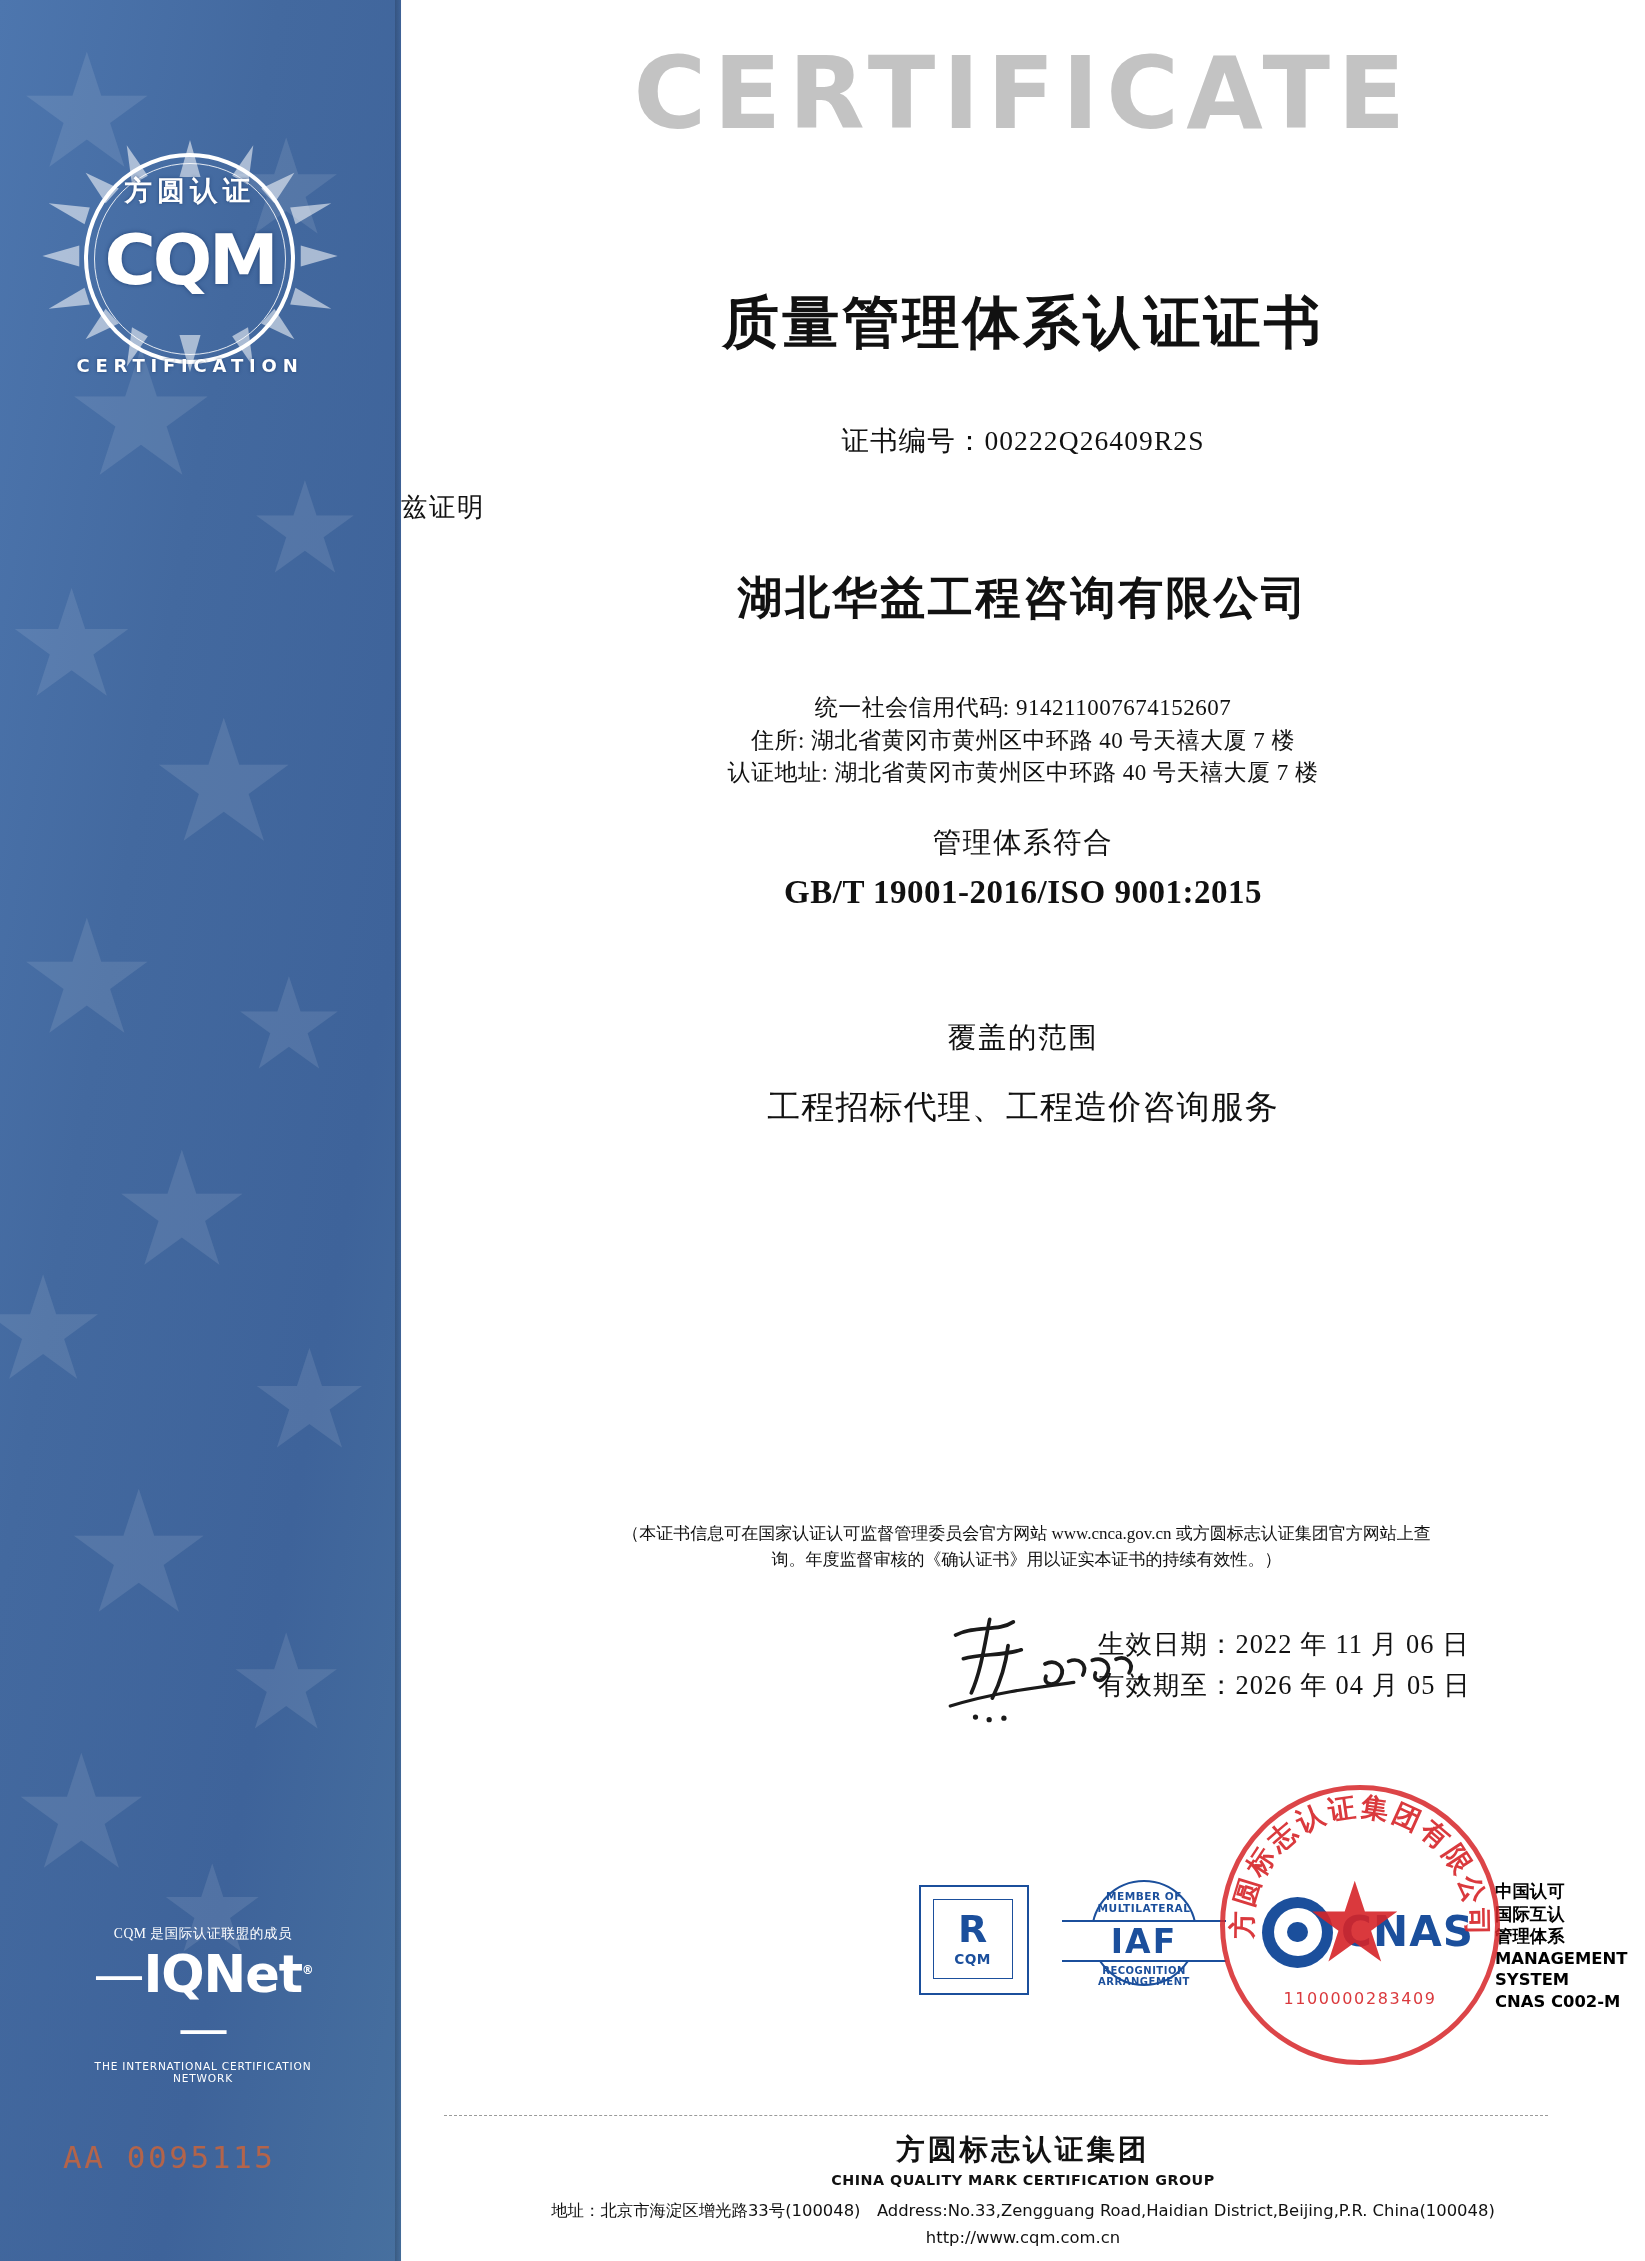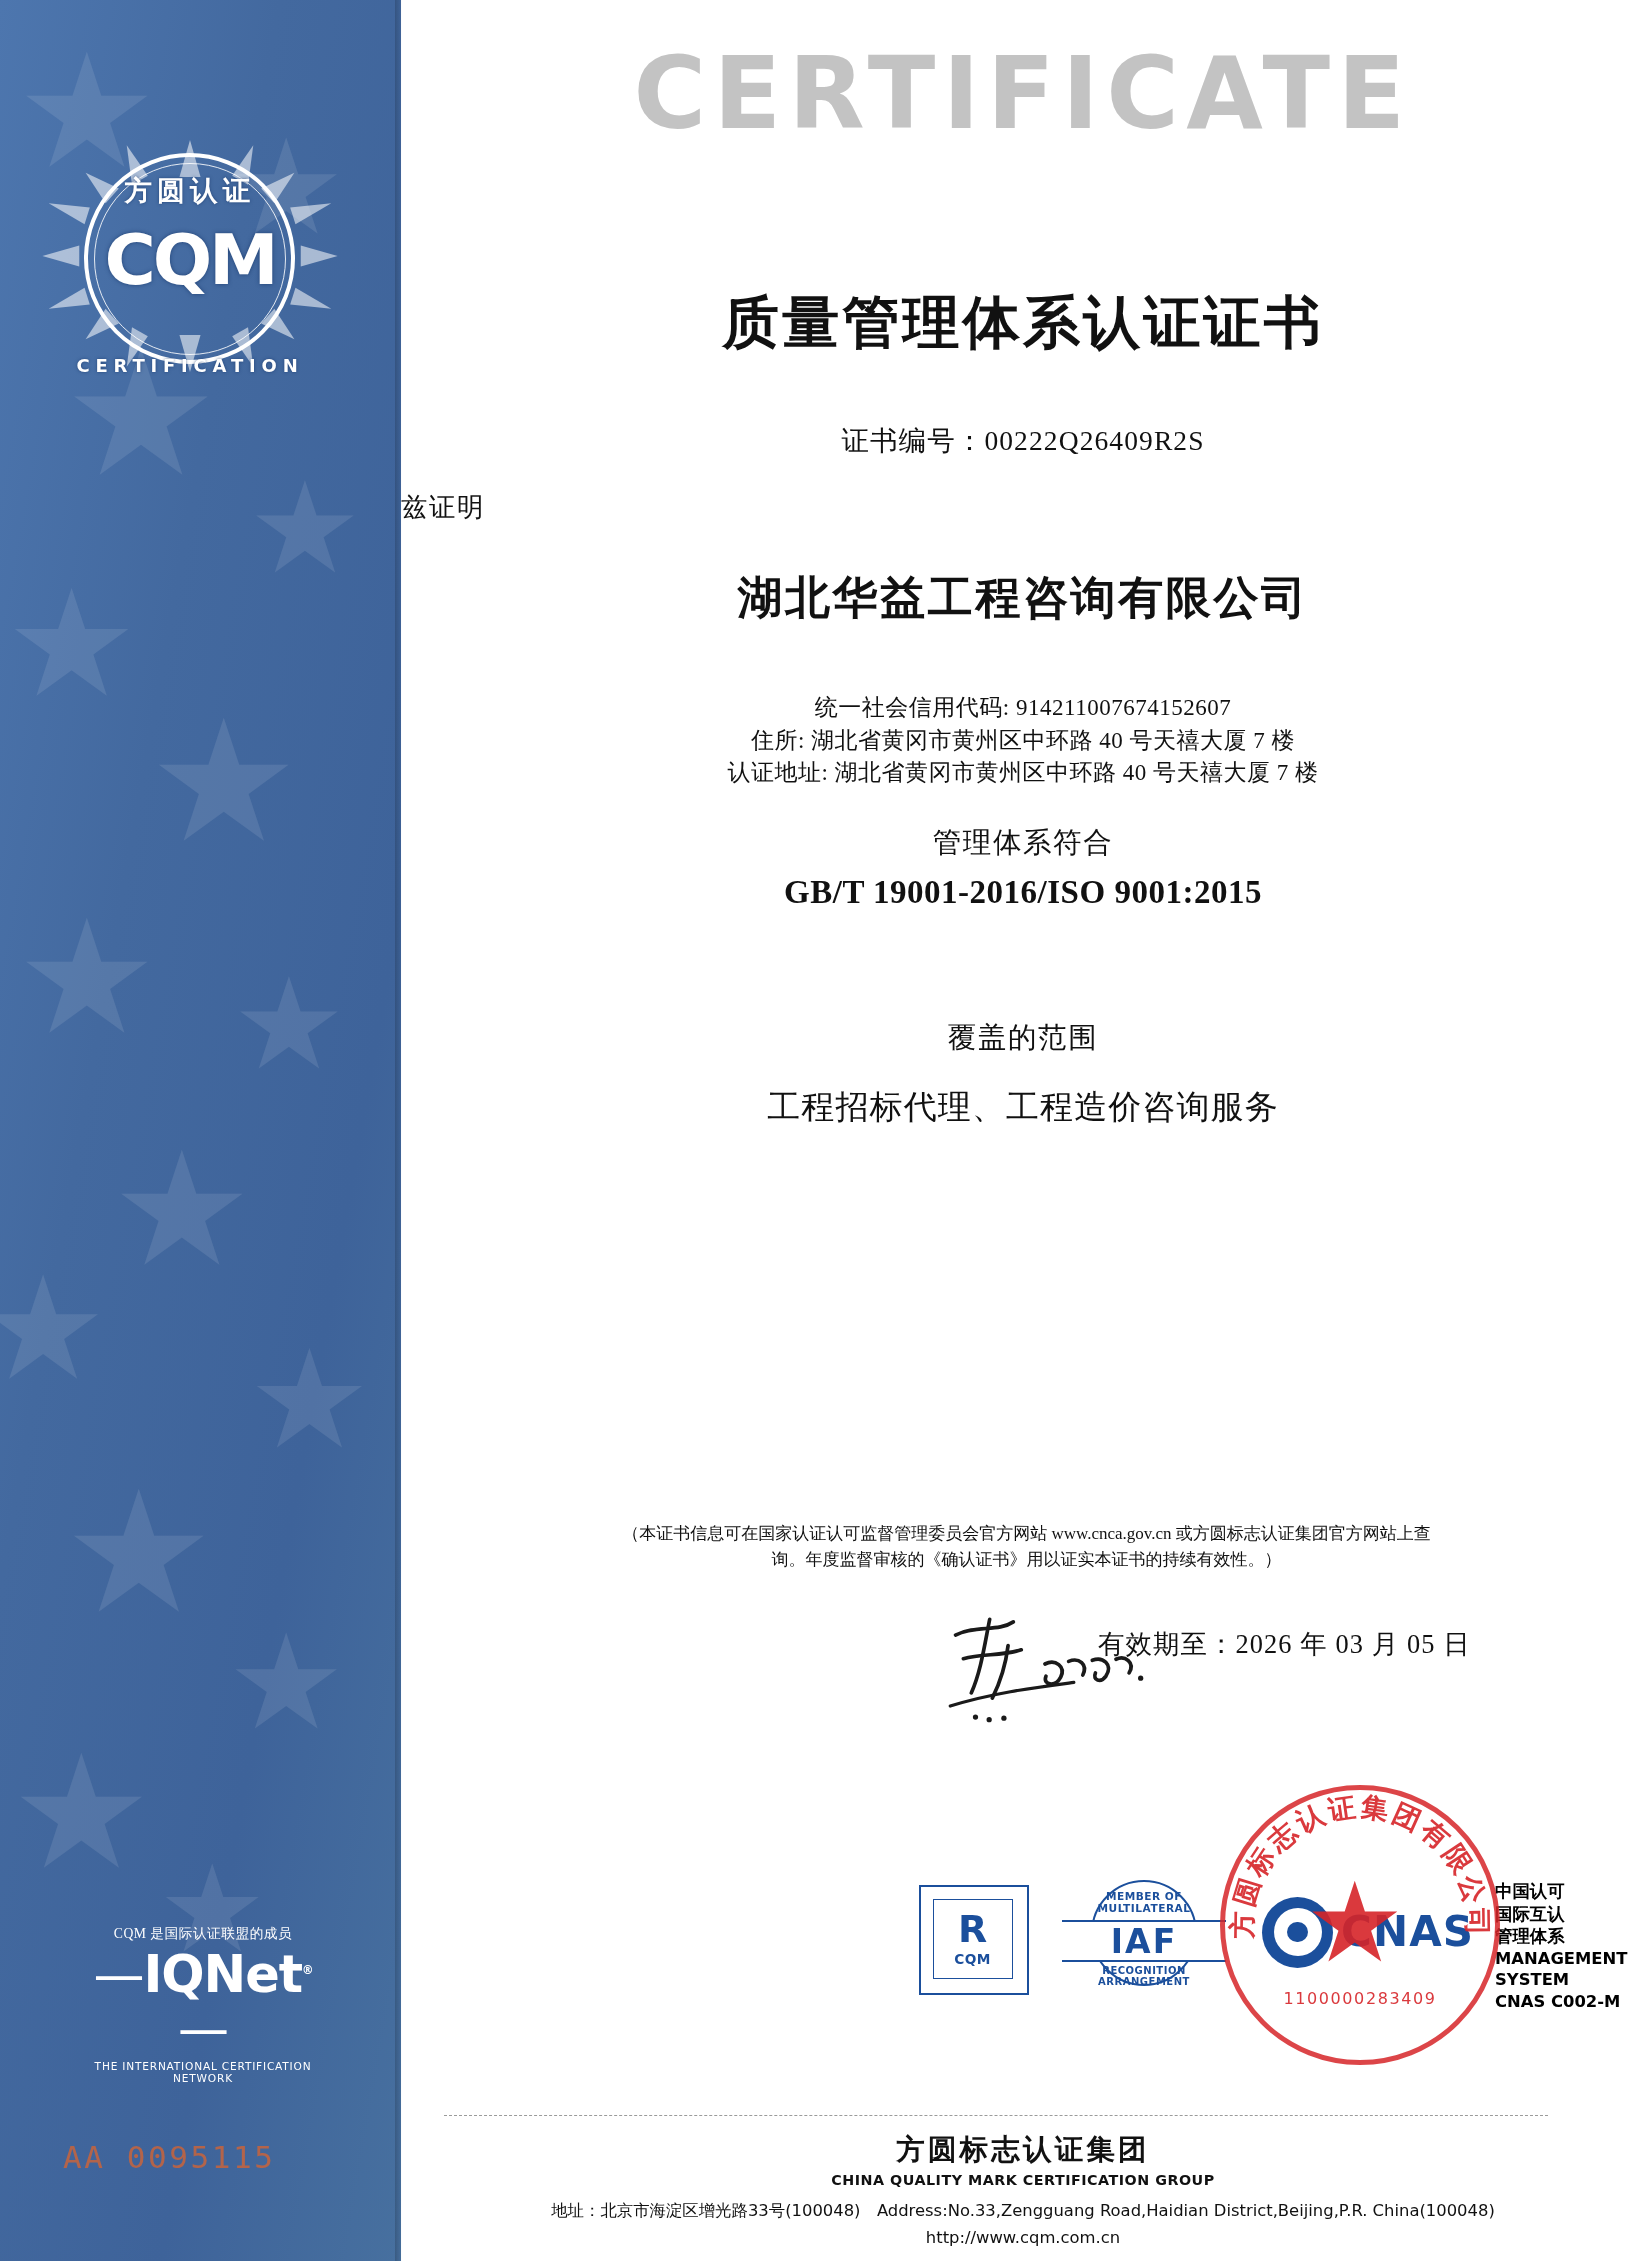--- a/index.html
+++ b/index.html
@@ -494,21 +494,22 @@
       </g>
       <g fill="#1a1a1a">
         <circle cx="78" cy="196" r="5"></circle>
         <circle cx="104" cy="201" r="5"></circle>
         <circle cx="132" cy="198" r="5"></circle>
         <circle cx="392" cy="122" r="5"></circle>
       </g>
     </svg>
 
     <div class="dates">
-      <div>有效期至：2026 年 03 月 05 日</div>
+      <div>生效日期：2022 年 11 月 06 日</div>
+      <div>有效期至：2026 年 04 月 05 日</div>
     </div>
 
     <div class="logos">
 
       <div class="logo-r">
         <div class="inner">
           <div class="big">R</div>
           <div class="small">CQM</div>
         </div>
       </div>

